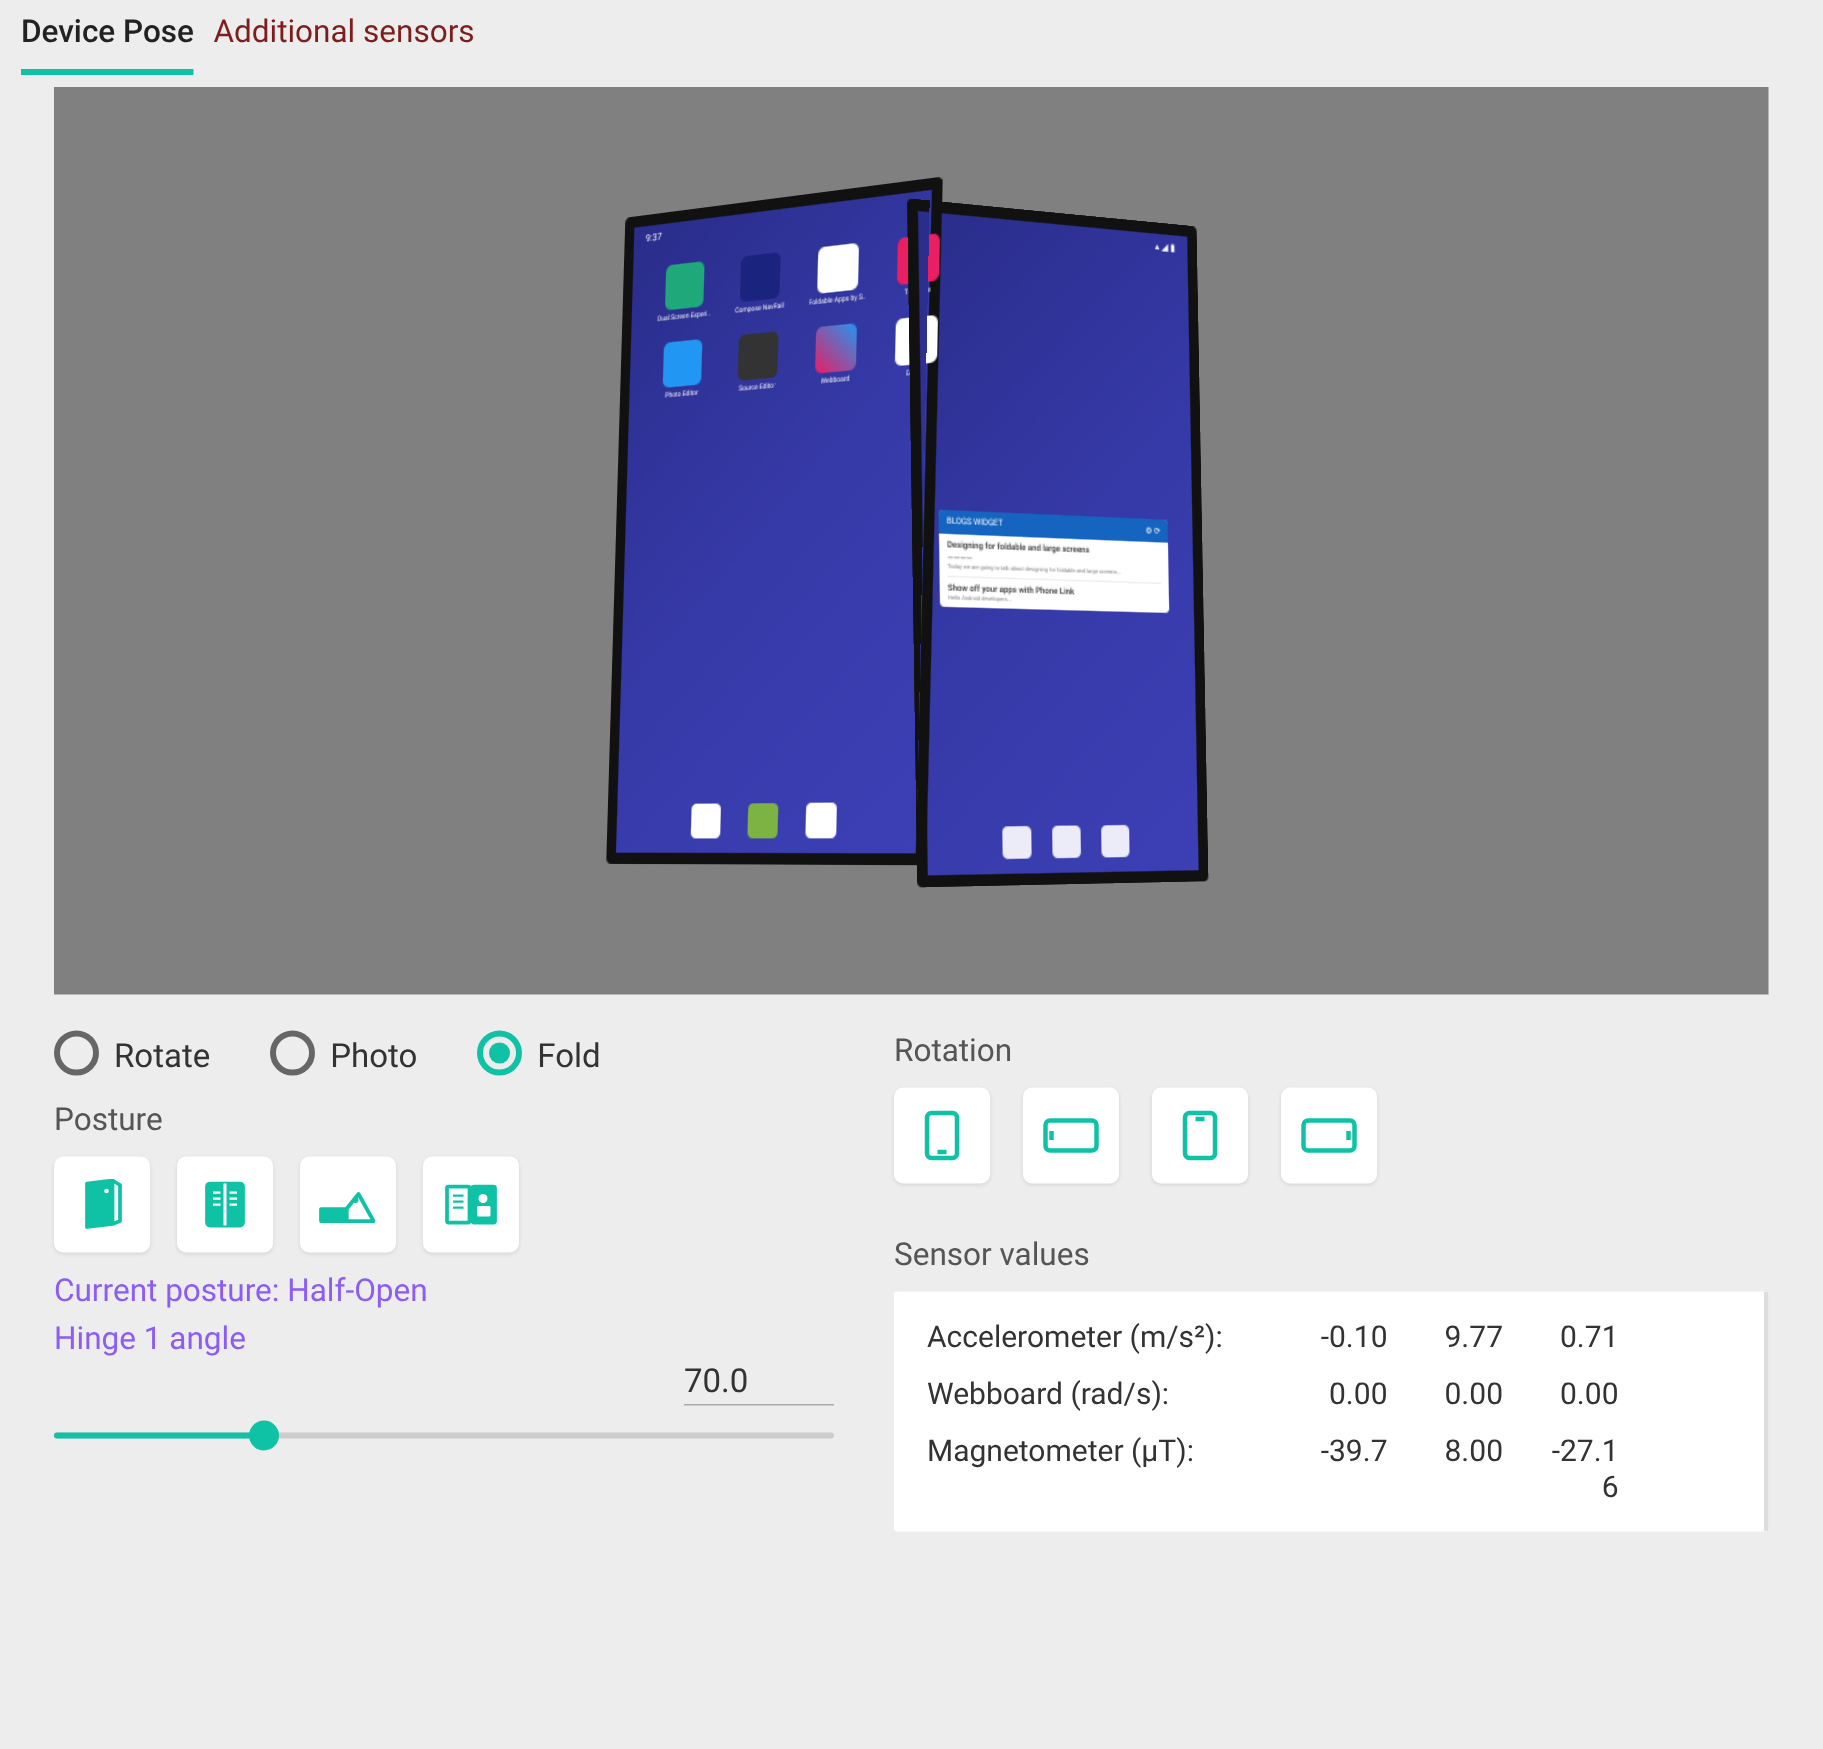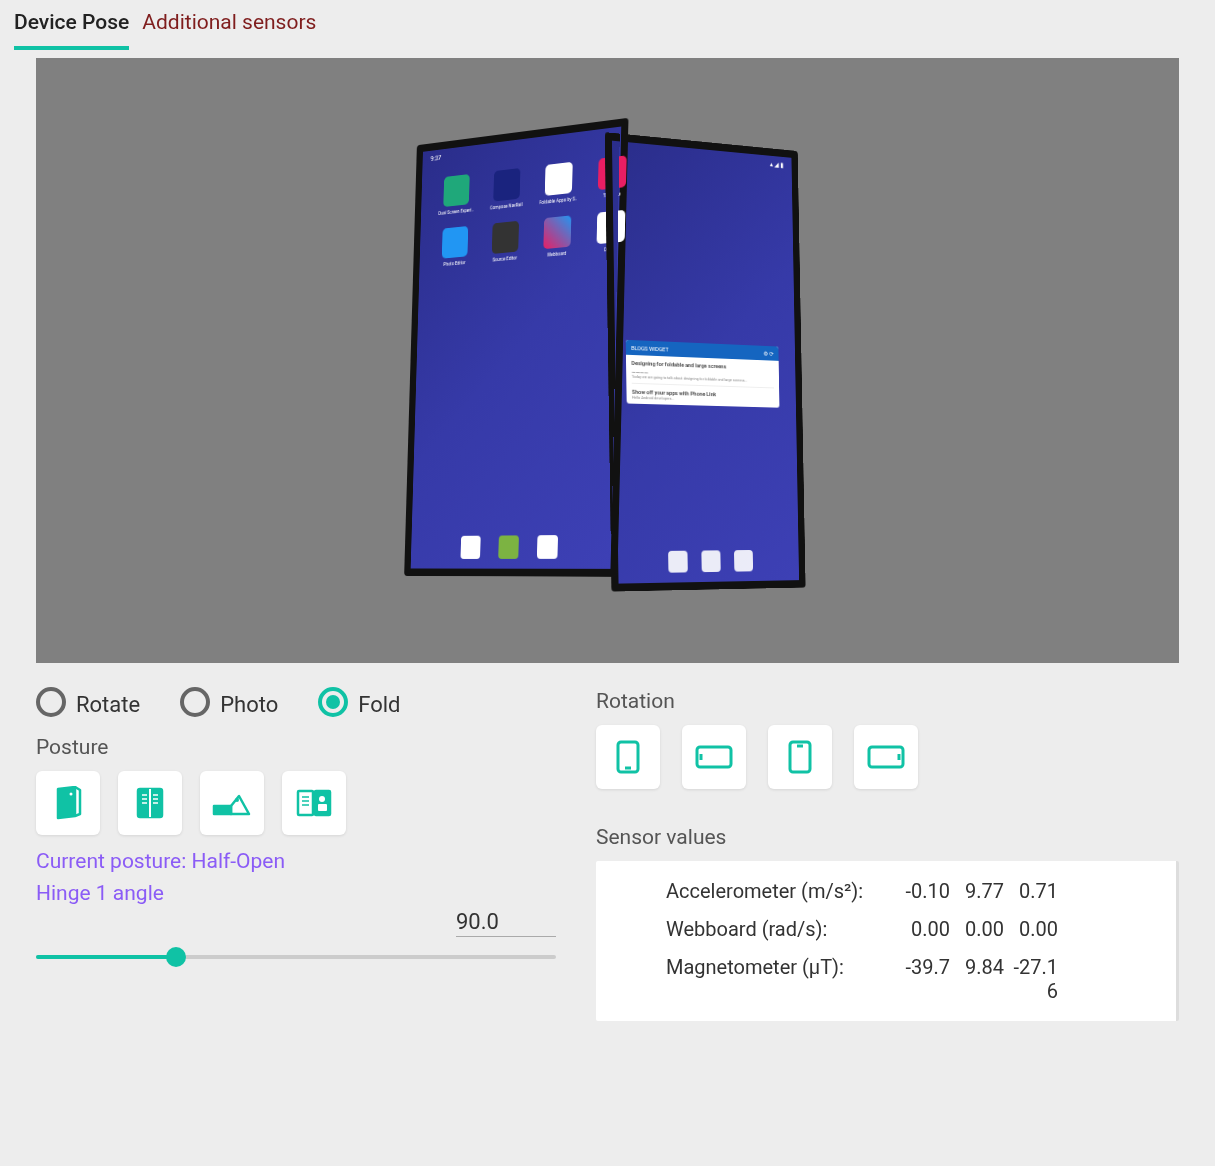--- a/index.html
+++ b/index.html
@@ -55,21 +55,21 @@
 .info-text { font-size: 21px; color: #8b5cf6; margin-top: 14px; }
 .slider-val { font-size: 22px; color: #333; margin-left: auto; margin-right: 0; width: 100px; text-align: left; border-bottom: 1px solid #aaa; padding-bottom: 2px; }
 .slider { flex: 0 0 390px; height: 4px; background: #ccc; border-radius: 2px; position: relative; margin-top: 18px; }
 .slider-fill { position: absolute; left: 0; top: 0; height: 4px; background: #10c2a5; border-radius: 2px; }
 .slider-thumb { position: absolute; top: -8px; width: 20px; height: 20px; background: #10c2a5; border-radius: 50%; transform: translateX(-50%); cursor: grab; }
 
 .rotation-row { display: flex; gap: 22px; margin-top: 12px; }
 .rotation-btn { width: 64px; height: 64px; background: #fff; border-radius: 6px; display: flex; align-items: center; justify-content: center; cursor: pointer; box-shadow: 0 1px 3px rgba(0,0,0,.1); }
 
 .sensor-box { background: #fff; padding: 18px 22px; margin-top: 12px; border-radius: 2px; border-right: 3px solid #ddd; }
-.sensor-row { display: flex; gap: 2px; margin-bottom: 14px; margin-left: 48px; }
+.sensor-row { display: flex; gap: 25px; margin-bottom: 14px; }
 .sensor-name { font-size: 20px; color: #333; width: 230px; }
 .sensor-val { font-size: 20px; color: #333; width: 52px; text-align: right; word-break: break-all; }
 </style>
 </head>
 <body>
 
 <div class="tabs">
   <div class="tab active">Device Pose</div>
   <div class="tab">Additional sensors</div>
 </div>
@@ -201,21 +201,21 @@
               <line x1="7" y1="18" x2="14" y2="18" stroke="#10c2a5" stroke-width="1.5"></line>
               <circle cx="27" cy="12" r="3" fill="#fff" stroke="none"></circle>
               <rect x="23" y="17" width="9" height="7" fill="#fff" stroke="none" rx="1"></rect>
             </svg>
         </div>
       </div>
 
       <div class="info-text">Current posture: Half-Open</div>
       <div class="info-text" style="margin-top:8px">Hinge 1 angle</div>
       <div style="display:flex;justify-content:flex-end;margin-top:4px">
-          <div class="slider-val">90.0</div>
+          <div class="slider-val">70.0</div>
         </div>
       <div class="slider">
         <div class="slider-fill" id="slider-fill" style="width: 27%;"></div>
         <div class="slider-thumb" id="slider-thumb" style="left: 27%;"></div>
       </div>
     </div>
 
     <div class="right-col">
       <div class="section-label" style="margin-top:2px">Rotation</div>
       <div class="rotation-row">
@@ -255,20 +255,20 @@
         </div>
         <div class="sensor-row">
           <div class="sensor-name">Webboard (rad/s):</div>
           <div class="sensor-val">0.00</div>
           <div class="sensor-val">0.00</div>
           <div class="sensor-val">0.00</div>
         </div>
         <div class="sensor-row" style="margin-bottom:0">
           <div class="sensor-name">Magnetometer (μT):</div>
           <div class="sensor-val">-39.7</div>
-          <div class="sensor-val">9.84</div>
+          <div class="sensor-val">8.00</div>
           <div class="sensor-val">-27.16</div>
         </div>
       </div>
     </div>
   </div>
 
 </div>
 
 </body></html>

